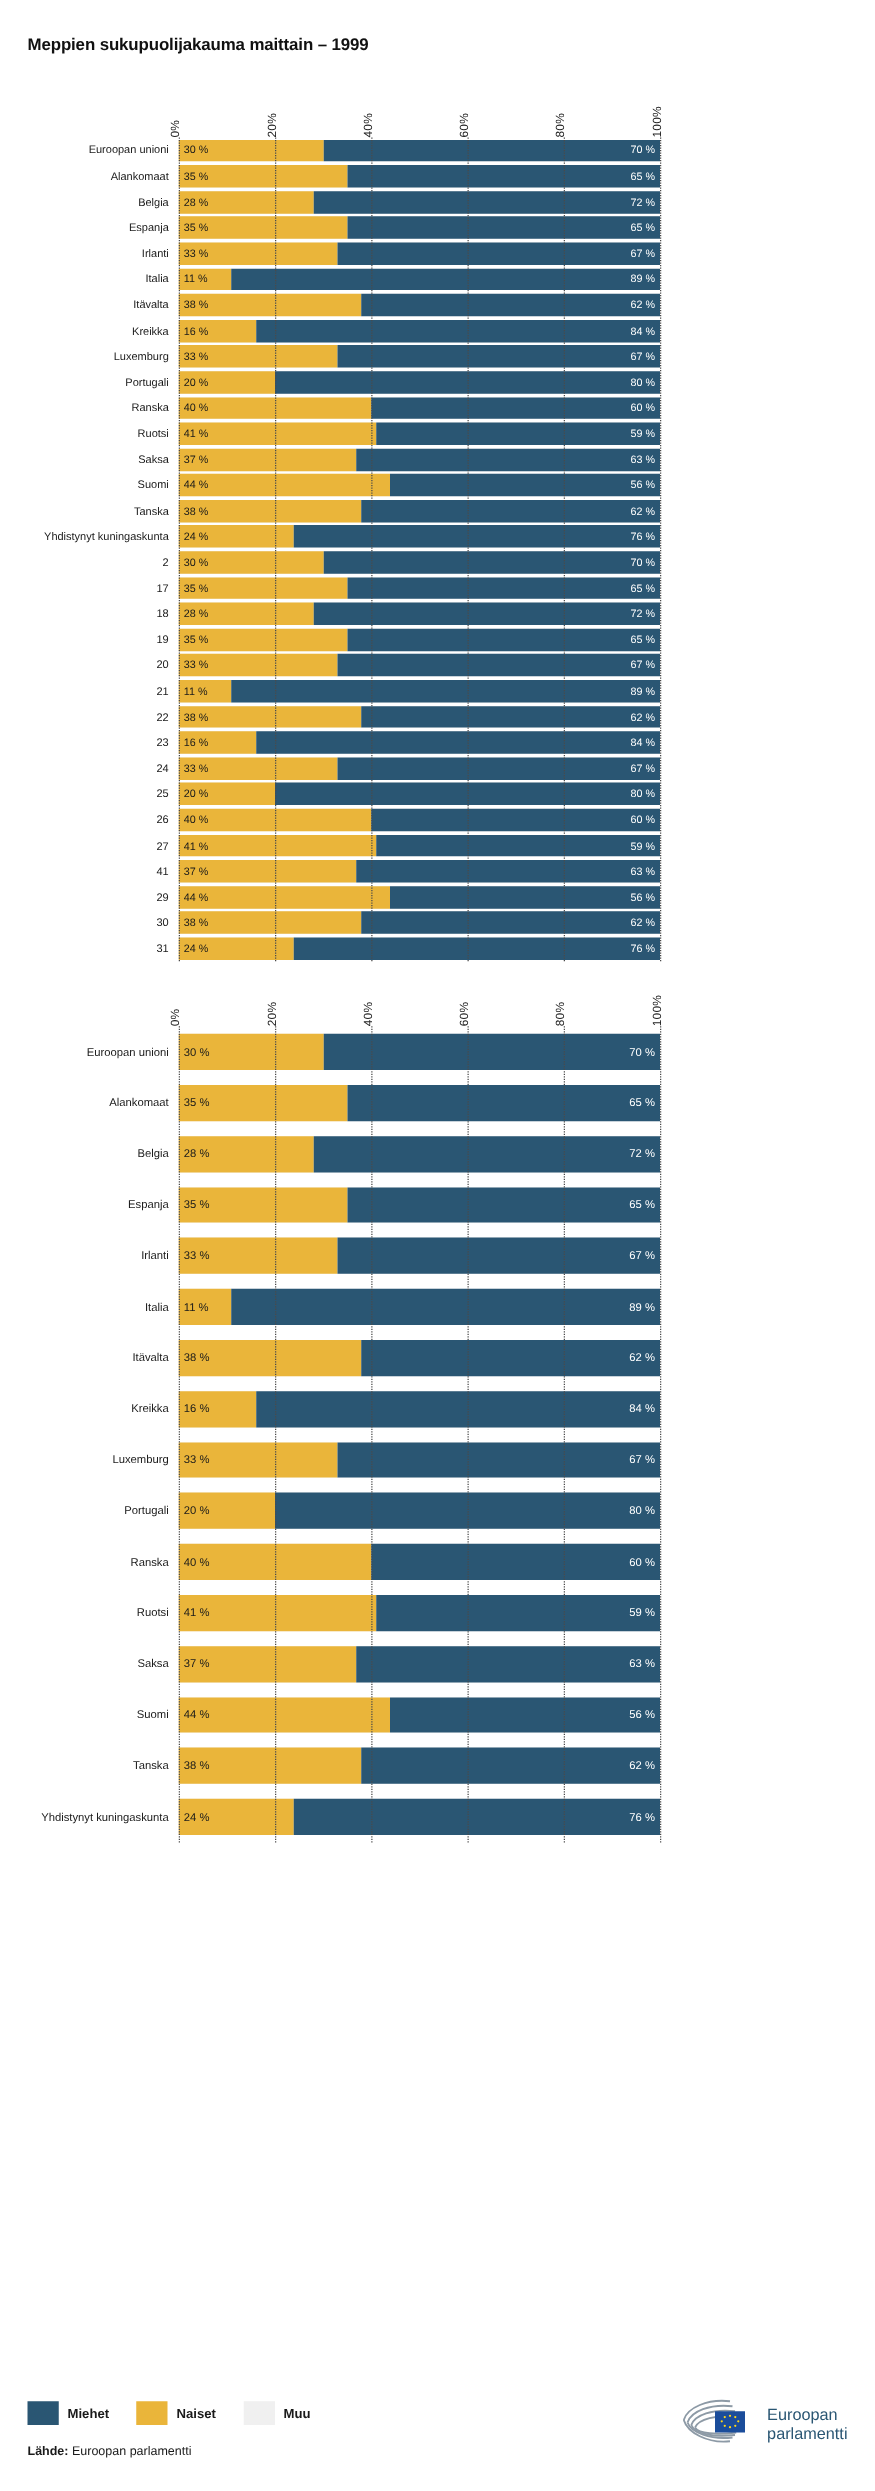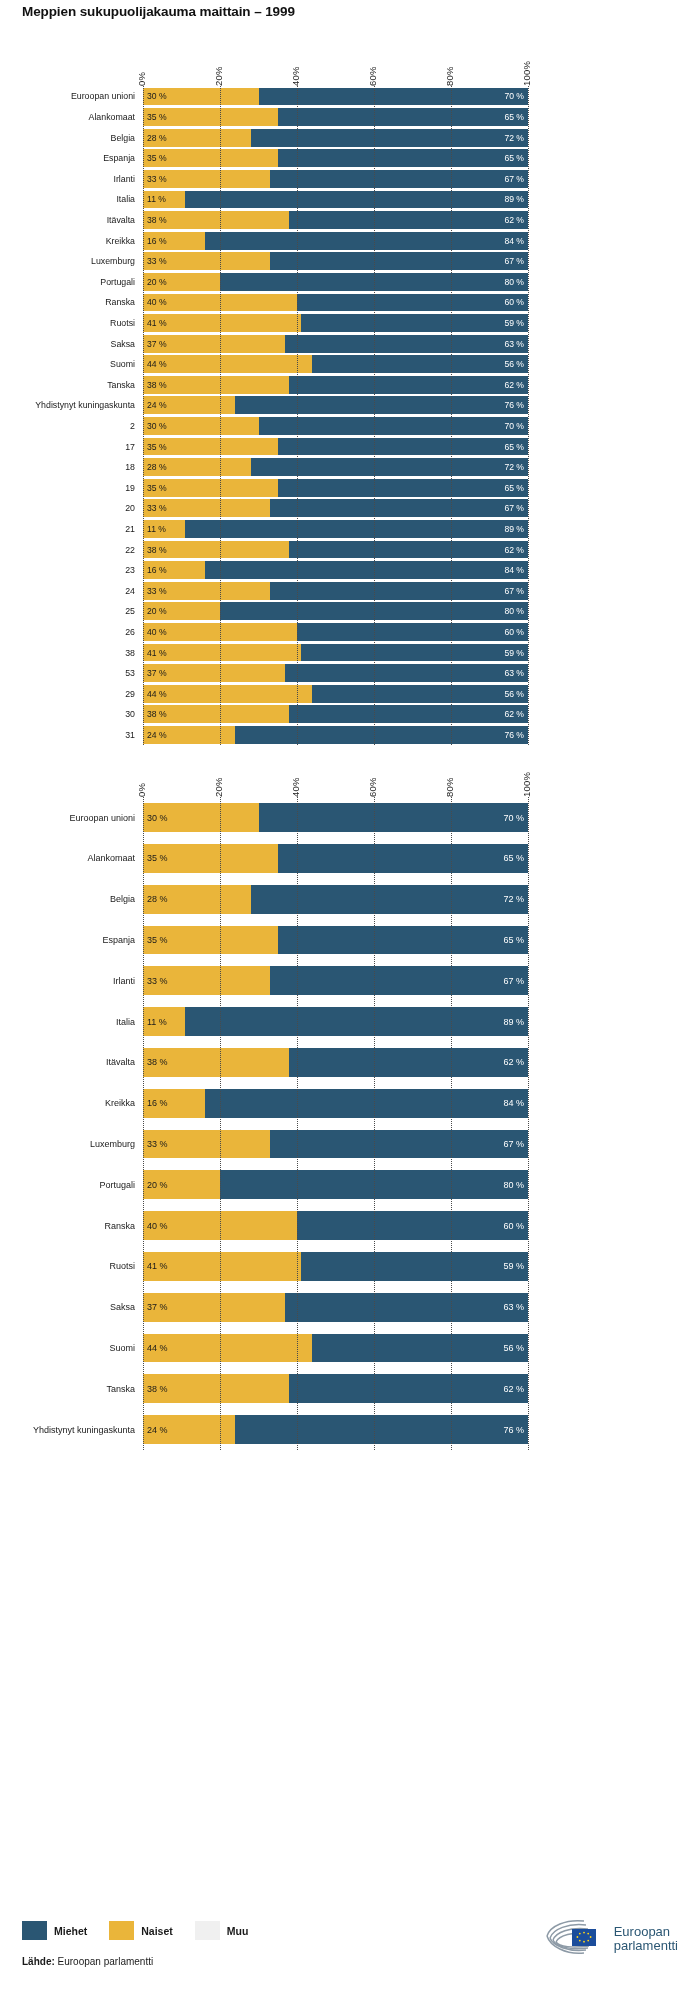--- a/index.html
+++ b/index.html
@@ -10,21 +10,21 @@
   }
   body {
     width: 700px;
     height: 1993px;
     position: relative;
     overflow: hidden;
     color: #1a1a1a;
   }
 
   
-  .header { padding: 4px 0 0 22px; }
+  .header { padding: 28px 0 0 22px; }
   .title {
     font-size: 13.5px;
     font-weight: bold;
     letter-spacing: -0.1px;
     color: #111;
     margin: 0 0 8px 0;
     line-height: 1.2;
   }
   .subtitle {
     font-size: 12px;
@@ -492,32 +492,32 @@
           <div class="bar-track">
             <div class="seg seg-f" style="width: 40%;">
               <span class="seg-val">40 %</span>
             </div>
             <div class="seg seg-m" style="width: 60%;">
               <span class="seg-val">60 %</span>
             </div>
           </div>
         </div>
         <div class="bar-row">
-          <div class="bar-label">38</div>
+          <div class="bar-label">27</div>
           <div class="bar-track">
             <div class="seg seg-f" style="width: 41%;">
               <span class="seg-val">41 %</span>
             </div>
             <div class="seg seg-m" style="width: 59%;">
               <span class="seg-val">59 %</span>
             </div>
           </div>
         </div>
         <div class="bar-row">
-          <div class="bar-label">53</div>
+          <div class="bar-label">41</div>
           <div class="bar-track">
             <div class="seg seg-f" style="width: 37%;">
               <span class="seg-val">37 %</span>
             </div>
             <div class="seg seg-m" style="width: 63%;">
               <span class="seg-val">63 %</span>
             </div>
           </div>
         </div>
         <div class="bar-row">

